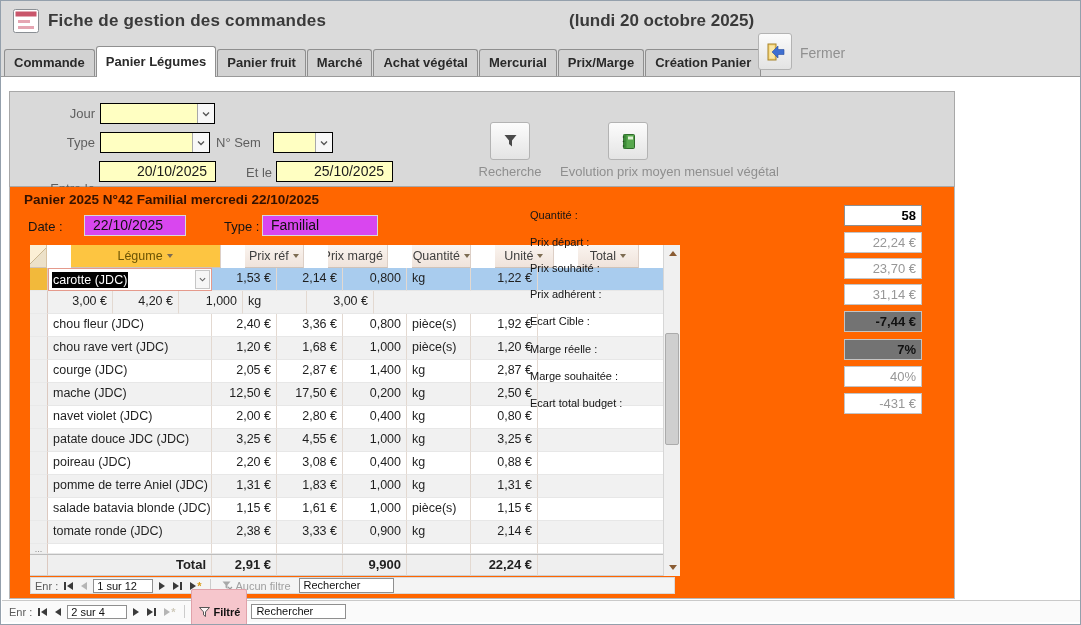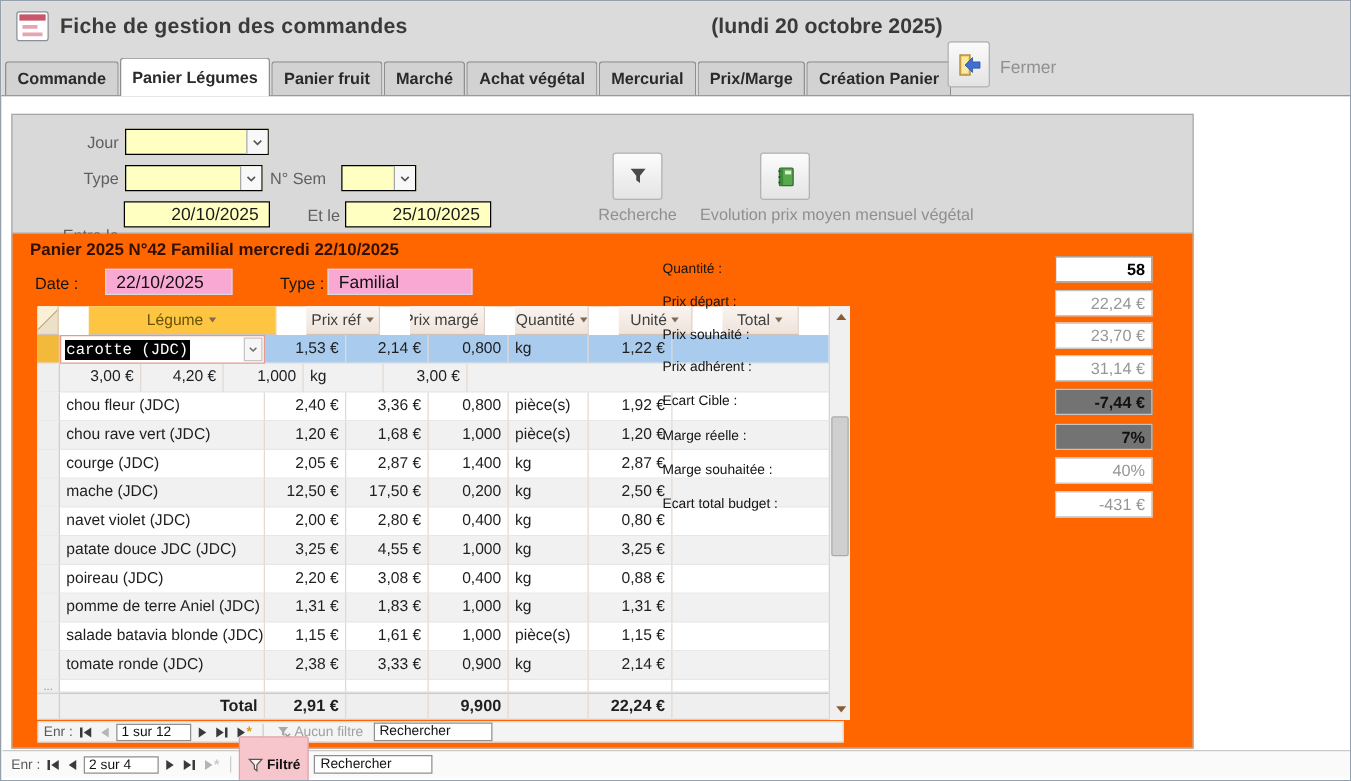--- a/index.html
+++ b/index.html
@@ -36,21 +36,21 @@
   .datefield { font-size:14px; color:#1a1a1a; text-align:right; padding-right:8px; line-height:19px; }
   .toolbtn { position:absolute; width:40px; height:38px; background:linear-gradient(#fcfcfc,#e4e4e4);
         border:1px solid #b3b3b3; border-radius:3px; display:flex; align-items:center; justify-content:center; cursor:pointer; }
   .toollabel { position:absolute; font-size:13px; color:#8f8f8f; white-space:nowrap; }
 
   
   .orange-panel { position:absolute; left:8px; top:186px; width:946px; height:412px;
         background:#ff6600; border:1px solid #b8b8b8; border-top:none; }
   .panier-title { position:absolute; left:14px; top:5px; font-size:13.5px; font-weight:bold; color:#331100; white-space:nowrap; }
   .plabel { position:absolute; font-size:13px; color:#141414; line-height:21px; }
-  .pfield { position:absolute; height:21px; background:#f9a8d4; border:1px solid #d8d8d8;
+  .pfield { position:absolute; height:21px; background:#d946ef; border:1px solid #d8d8d8;
         font-size:14px; color:#111; line-height:19px; padding-left:8px; }
 
   
   .datasheet { position:absolute; left:20px; top:58px; width:650px; height:331px; background:#fff; }
   .ds-grid { position:absolute; left:0; top:0; width:633px; }
   .ds-row, .ds-header, .ds-total, .ds-newrow { display:flex; width:633px; }
   .ds-header { height:23px;gap:24px; }
   .hcell { background:linear-gradient(#faf4ef,#efe3db); border-right:1px solid #ddcfc6; border-bottom:1px solid #cfc3ba;
         font-size:12.5px; color:#3f3f3f; display:flex; align-items:center; justify-content:center; gap:4px; white-space:nowrap; overflow:hidden; }
   .hcell.gold { background:#fdc541; color:#6b5304; }
@@ -63,21 +63,21 @@
   .ds-row.selected { background:#a9ccee; }
   .sel { width:18px; background:#efefef; border-right:1px solid #dcc9c0; border-bottom:1px solid #e9e9e9;
         font-size:9px; color:#8a8a8a; text-align:center; line-height:10px; }
   .ds-row.selected .sel { background:#f2b93b; }
   .cell { border-right:1px solid #e3d9d1; border-bottom:1px solid #e7e7e7; padding:0 5px;
         line-height:21px; font-size:12.5px; color:#1f1f1f; white-space:nowrap; overflow:hidden; }
   .c-legume { width:164px; } .c-ref { width:65px; text-align:right; } .c-marge { width:66px; text-align:right; }
   .c-qte { width:64px; text-align:right; } .c-unit { width:64px; } .c-tot { width:67px; text-align:right; }
   .c-fill { flex:1; border-right:none; }
   .combo-edit { width:164px; border:1px solid #e59a8c; background:#fff; position:relative;
-        display:flex; align-items:center; padding:0;font-family:Liberation Mono, monospace; }
+        display:flex; align-items:center; padding:0; }
   .combo-edit .hl { background:#000; color:#fff; font-size:12.5px; line-height:16px; margin-left:3px; padding:0 1px; white-space:nowrap; }
   .combo-edit .cbtn2 { position:absolute; right:1px; top:1px; bottom:1px; width:15px; background:#f6f6f6;
         border:1px solid #c6c6c6; display:flex; align-items:center; justify-content:center; }
   .ds-newrow { height:10px; background:#fff; }
   .ds-newrow .cell { line-height:9px; }
   .ds-total { height:22px; background:#efefef; border-top:1px solid #bdbdbd; }
   .ds-total .cell { font-size:13px; font-weight:bold; line-height:20px; border-bottom:1px solid #cfcfcf; }
   .ds-total .sel { border-bottom:1px solid #cfcfcf; }
   .t-label { text-align:right; }
 

